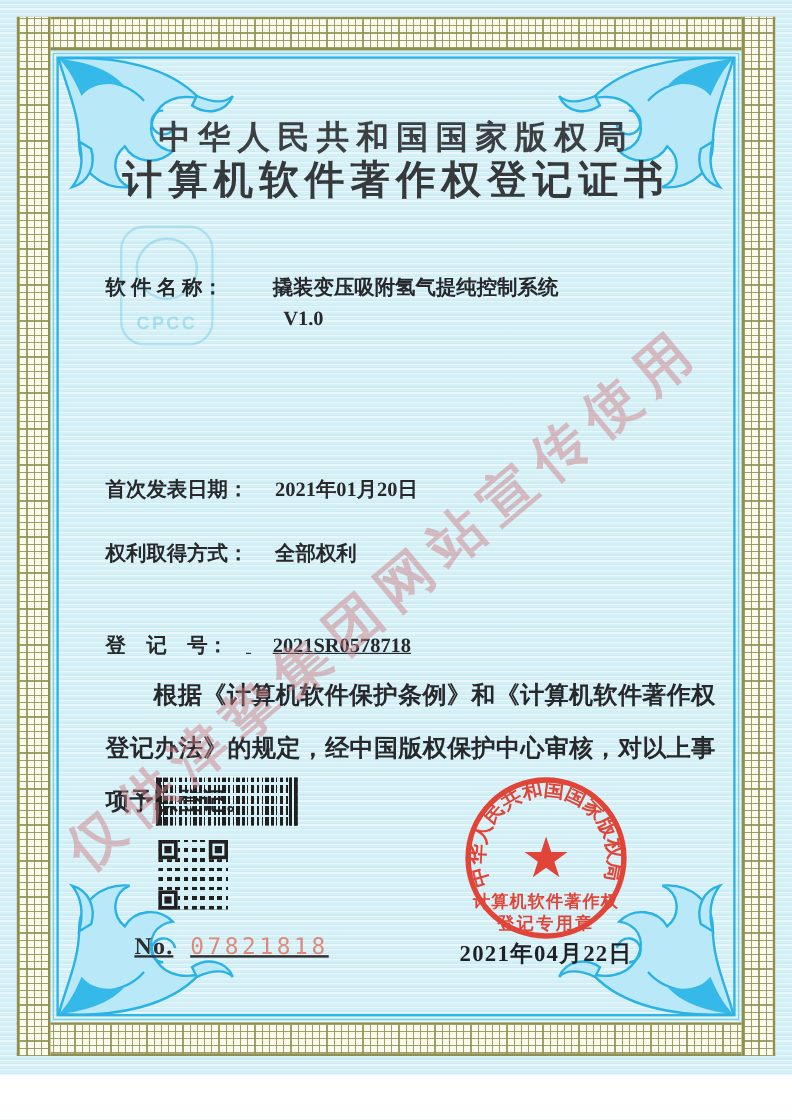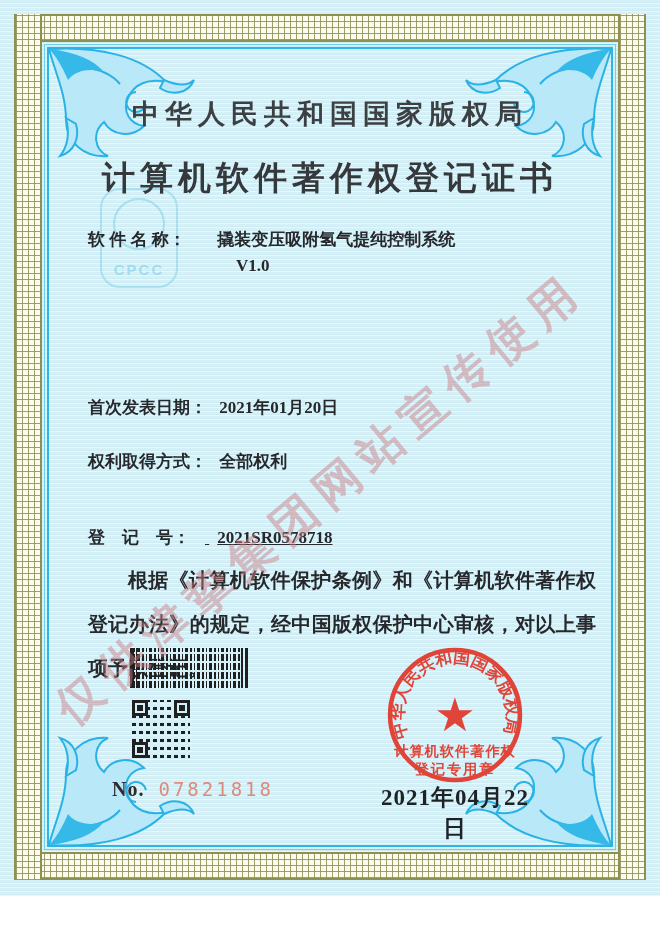--- a/index.html
+++ b/index.html
@@ -34,28 +34,28 @@
   .corner.bl{left:46px;bottom:48px;transform:scaleY(-1);}
   .corner.br{right:46px;bottom:48px;transform:scale(-1,-1);}
   
   .cpcc{position:absolute;left:100px;top:188px;width:74px;height:96px;border:2px solid rgba(92,194,226,.45);border-radius:20px;opacity:.8;}
   .cpcc-circle{position:absolute;left:11px;top:8px;width:48px;height:48px;border:2px solid rgba(92,194,226,.5);border-radius:50%;}
   .cpcc-label{position:absolute;left:0;right:0;bottom:8px;text-align:center;font-family:"Liberation Sans",sans-serif;
     font-size:15px;letter-spacing:2px;color:rgba(92,194,226,.55);font-weight:bold;}
   
   .authority{position:absolute;left:0;right:0;top:96px;text-align:center;font-size:27px;font-weight:bold;
     letter-spacing:6px;color:#3c4043;}
-  .title{position:absolute;left:0;right:0;top:156px;text-align:center;font-size:33px;font-weight:bold;
+  .title{position:absolute;left:0;right:0;top:128px;text-align:center;font-size:33px;font-weight:bold;
     letter-spacing:5px;color:#36393c;}
   .certno{position:absolute;right:64px;top:198px;font-size:14.5px;font-weight:bold;color:#2f3236;}
   .certno .lbl{margin-right:14px;}
   
   .field{position:absolute;left:88px;font-size:17px;font-weight:bold;color:#26282b;white-space:nowrap;}
   .field .label{display:inline-block;min-width:117px;}
-  .field .value{margin-left:8px;}
+  .field .value{margin-left:18px;}
   .f0{top:228px;} .f0b{top:256px;left:206px;position:absolute;font-size:17px;font-weight:bold;color:#26282b;margin-left:30px;}
   .f1{top:299px;} .f2{top:374px;} .f3{top:396px;} .f4{top:450px;} .f5{top:488px;} .f6{top:526px;text-decoration:underline;}
   
   .statement{position:absolute;left:88px;right:64px;top:558px;font-size:20px;font-weight:bold;color:#26282b;
     line-height:44px;text-align:justify;text-indent:2em;}
   
   .barcode{position:absolute;left:130px;top:648px;width:118px;height:40px;
     background-image:
       repeating-linear-gradient(0deg,transparent 0 7px,#d6f0f7 7px 9px),
       repeating-linear-gradient(90deg,#202020 0 2px,transparent 2px 4px,#202020 4px 5px,transparent 5px 7px,#202020 7px 10px,transparent 10px 12px);
@@ -67,27 +67,27 @@
   
   .qr{position:absolute;left:132px;top:700px;width:58px;height:58px;
     background-image:
       repeating-linear-gradient(90deg,transparent 0 4px,#d6f0f7 4px 7px),
       repeating-linear-gradient(0deg,#202020 0 3px,transparent 3px 8px);
   }
   .qr-f{position:absolute;width:16px;height:16px;border:3px solid #202020;box-sizing:border-box;background:#d6f0f7;}
   .qr-f::after{content:"";position:absolute;inset:2px;background:#202020;}
   .qr-f.tl{left:0;top:0;} .qr-f.tr{right:0;top:0;} .qr-f.bl{left:0;bottom:0;}
   
-  .serial{position:absolute;left:112px;top:778px;font-size:20px;color:#2b2d30;}
+  .serial{position:absolute;left:112px;top:778px;font-size:20px;color:#2b2d30;text-decoration:underline;}
   .serial .no{font-weight:bold;letter-spacing:1px;}
   .serial .num{font-family:"DejaVu Sans Mono","Liberation Mono",monospace;color:#dd8a7a;font-size:19px;
     letter-spacing:3px;margin-left:14px;}
   
   .seal{position:absolute;left:384px;top:644px;width:142px;height:142px;opacity:.93;}
-  .issue-date{position:absolute;left:374px;top:782px;width:162px;text-align:center;font-size:23px;font-weight:bold;color:#1f2225;letter-spacing:1px;}
+  .issue-date{position:absolute;left:374px;top:782px;width:162px;text-align:center;font-size:19px;font-weight:bold;color:#1f2225;letter-spacing:1px;}
   
   .watermark{position:absolute;left:-60px;top:468px;width:760px;text-align:center;
     transform:rotate(-40deg);transform-origin:center;
     font-size:46px;font-weight:bold;letter-spacing:10px;color:rgba(205,126,131,.48);
     font-family:"Liberation Sans","DejaVu Sans",sans-serif;white-space:nowrap;pointer-events:none;}
   .seal text{font-family:"Liberation Sans","DejaVu Sans",sans-serif;font-weight:bold;fill:#e2382a;}
 </style>
 </head>
 <body>
 

